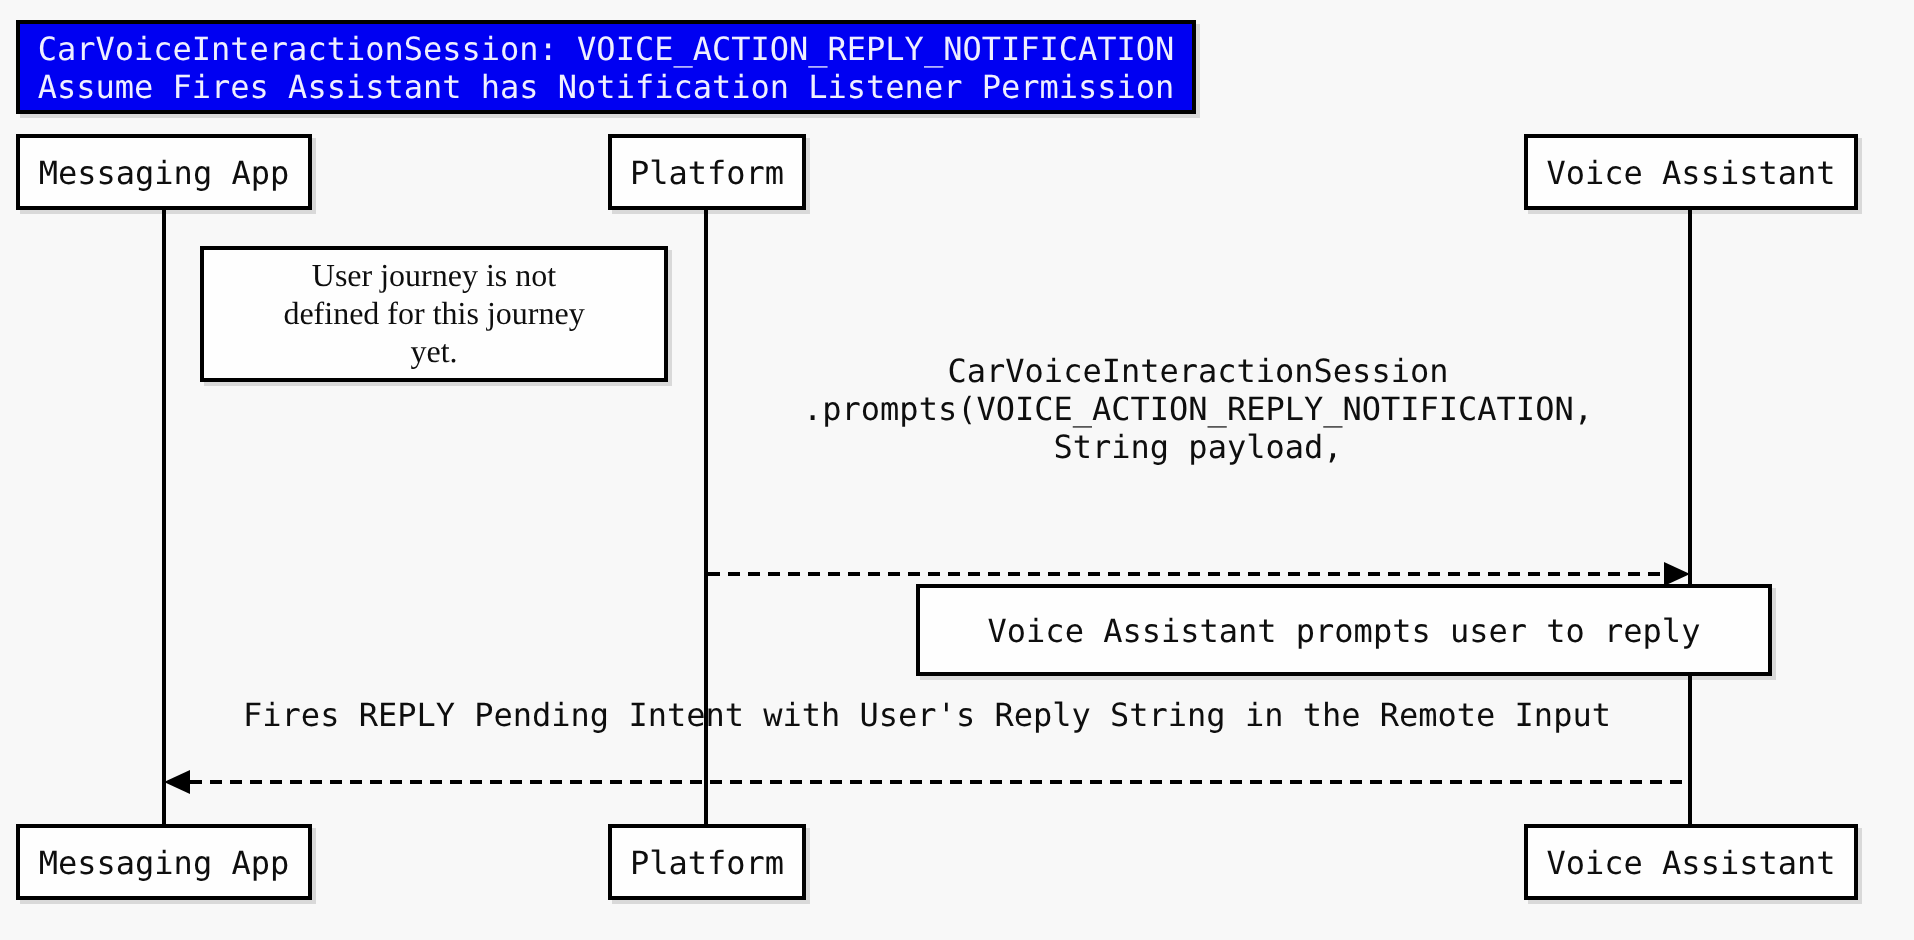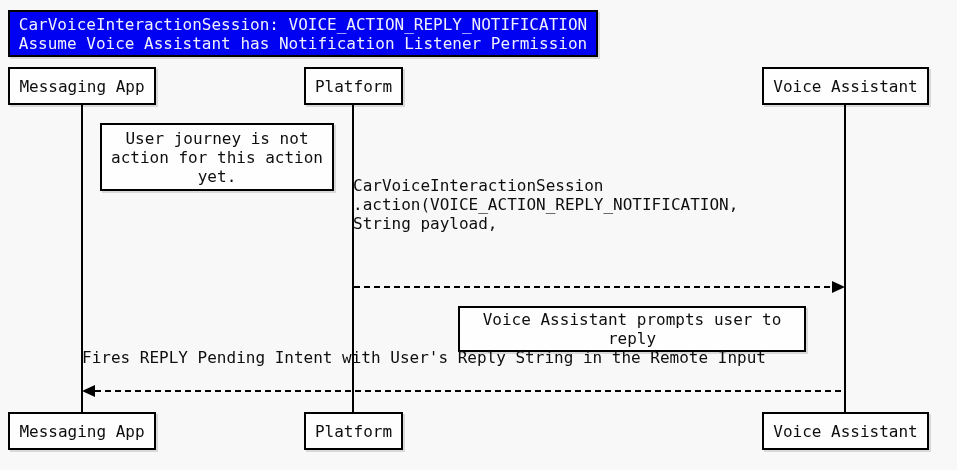--- a/index.html
+++ b/index.html
@@ -28,72 +28,72 @@
   .title-box {
     left: 8px; top: 10px; width: 590px; height: 47px;
     background: var(--title-bg, #0000F2);
     color: var(--title-text, #EFEFFF);
   }
   .lifeline {
     position: absolute;
     top: 105px; height: 308px; width: 2px;
     background: #000;
   }
-  .msg-label { position: absolute; text-align: left; }
+  .msg-label { position: absolute; text-align: center; }
   .arrow-line {
     position: absolute; height: 2px;
     background-image: repeating-linear-gradient(90deg, #000 0 6px, transparent 6px 10px);
   }
   .arrow-head {
     position: absolute; width: 0; height: 0;
     border-top: 6px solid transparent;
     border-bottom: 6px solid transparent;
   }
   .head-right { border-left: 13px solid #000; }
   .head-left  { border-right: 13px solid #000; }
 </style>
 </head>
 <body>
 
 <div class="canvas">
 
   <div class="box col title-box">
     <span>CarVoiceInteractionSession: VOICE_ACTION_REPLY_NOTIFICATION</span>
-    <span>Assume Voice Assistant has Notification Listener Permission</span>
+    <span>Assume Fires Assistant has Notification Listener Permission</span>
   </div>
 
   <div class="lifeline" style="left:81px;"></div>
   <div class="lifeline" style="left:352px;"></div>
   <div class="lifeline" style="left:844px;"></div>
 
   <div class="box" style="left:8px;top:67px;width:148px;height:38px;">
     <span>Messaging App</span>
   </div>
   <div class="box" style="left:304px;top:67px;width:99px;height:38px;">
     <span>Platform</span>
   </div>
   <div class="box" style="left:762px;top:67px;width:167px;height:38px;">
     <span>Voice Assistant</span>
   </div>
 
-  <div class="box col" style="left:100px;top:123px;width:234px;height:68px;">
+  <div class="box col" style="left:100px;top:123px;width:234px;height:68px;font-family:Liberation Serif, serif;">
     <span>User journey is not</span>
-    <span>action for this action</span>
+    <span>defined for this journey</span>
     <span>yet.</span>
   </div>
 
   <div class="msg-label" style="left:353px;top:176px;width:492px;">
     <div>CarVoiceInteractionSession</div>
-    <div>.action(VOICE_ACTION_REPLY_NOTIFICATION,</div>
+    <div>.prompts(VOICE_ACTION_REPLY_NOTIFICATION,</div>
     <div>String payload,</div>
   </div>
   <div class="arrow-line" style="left:354px;top:286px;width:478px;"></div>
   <div class="arrow-head head-right" style="left:832px;top:281px;"></div>
 
-  <div class="box col" style="left:458px;top:306px;width:348px;height:46px;">
+  <div class="box col" style="left:458px;top:292px;width:428px;height:46px;">
     <span>Voice Assistant prompts user to reply</span>
   </div>
 
   <div class="msg-label" style="left:82px;top:348px;width:763px;">
     <div>Fires REPLY Pending Intent with User's Reply String in the Remote Input</div>
   </div>
   <div class="arrow-line" style="left:95px;top:390px;width:749px;"></div>
   <div class="arrow-head head-left" style="left:82px;top:385px;"></div>
 
   <div class="box" style="left:8px;top:412px;width:148px;height:38px;">

